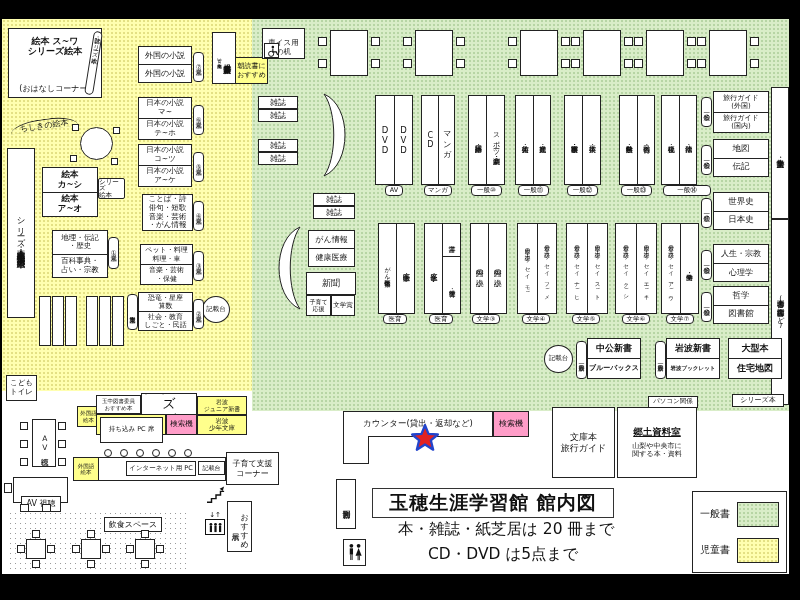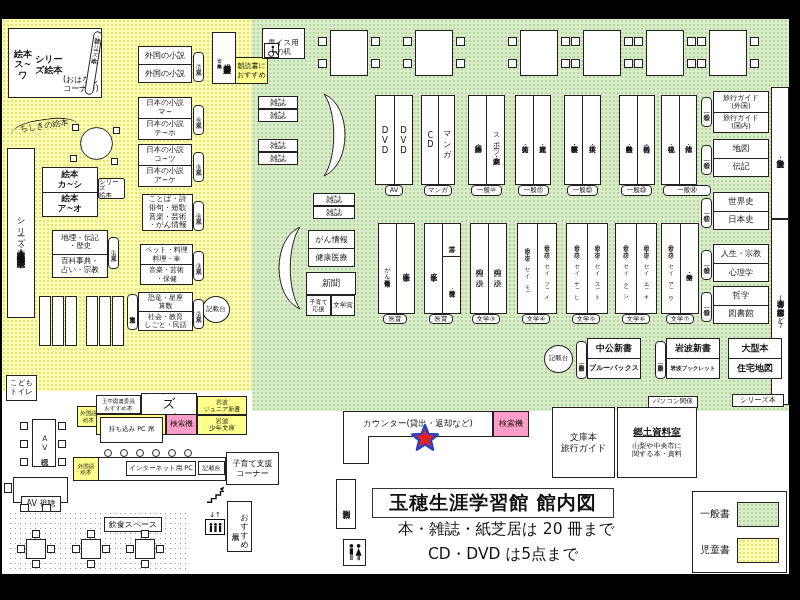--- a/index.html
+++ b/index.html
@@ -27,21 +27,21 @@
 svg{display:block}
 </style>
 </head>
 <body>
 
 <div id="map">
 
   <div class="zone yz" style="left:2px;top:19px;width:250px;height:372px"></div>
   <div class="zone gz" style="left:252px;top:19px;width:537px;height:392px"></div>
 
-  <div class="b" style="left:8px;top:28px;width:94px;height:70px;flex-direction:row;padding:7px 2px 4px;font-size:9px;font-weight:bold">
+  <div class="b" style="left:8px;top:28px;width:94px;height:70px;flex-direction:column;padding:7px 2px 4px;font-size:9px;font-weight:bold">
     <span>絵本 ス~ワ</span>
     <span>シリーズ絵本</span>
     <span style="margin-top:auto;font-weight:normal;font-size:8px">(おはなしコーナー)</span>
   </div>
   <div class="nb v" style="left:89px;top:31px;height:64px;font-size:6px;border:1px solid #222;border-radius:6px;background:#fff;transform:rotate(9deg);padding:1px 0">昔話・シリーズ絵本</div>
   <div class="nb" style="left:10px;top:119px;width:68px;font-size:8px;text-align:center;transform:rotate(-8deg);border-top:1.5px solid #222;border-radius:50% 50% 0 0/12px 12px 0 0;padding-top:1px">ちしきの絵本</div>
   <div class="tb" style="left:80px;top:127px;width:33px;height:33px;border-radius:50%"></div>
   <div class="ch" style="left:72px;top:124px;width:7px;height:7px"></div>
   <div class="ch" style="left:113px;top:127px;width:7px;height:7px"></div>
   <div class="ch" style="left:70px;top:155px;width:7px;height:7px"></div>

